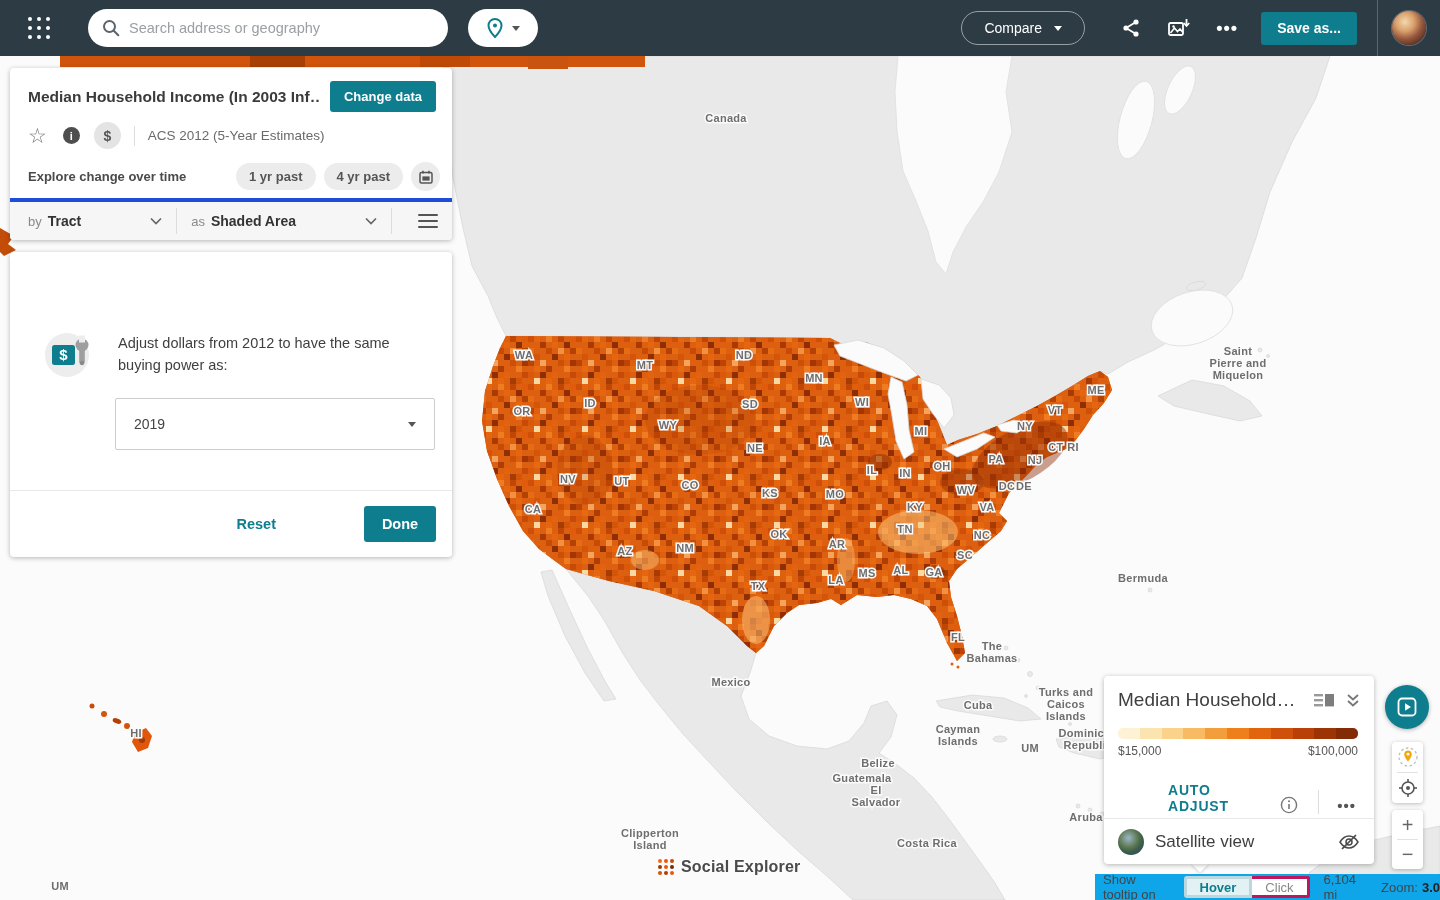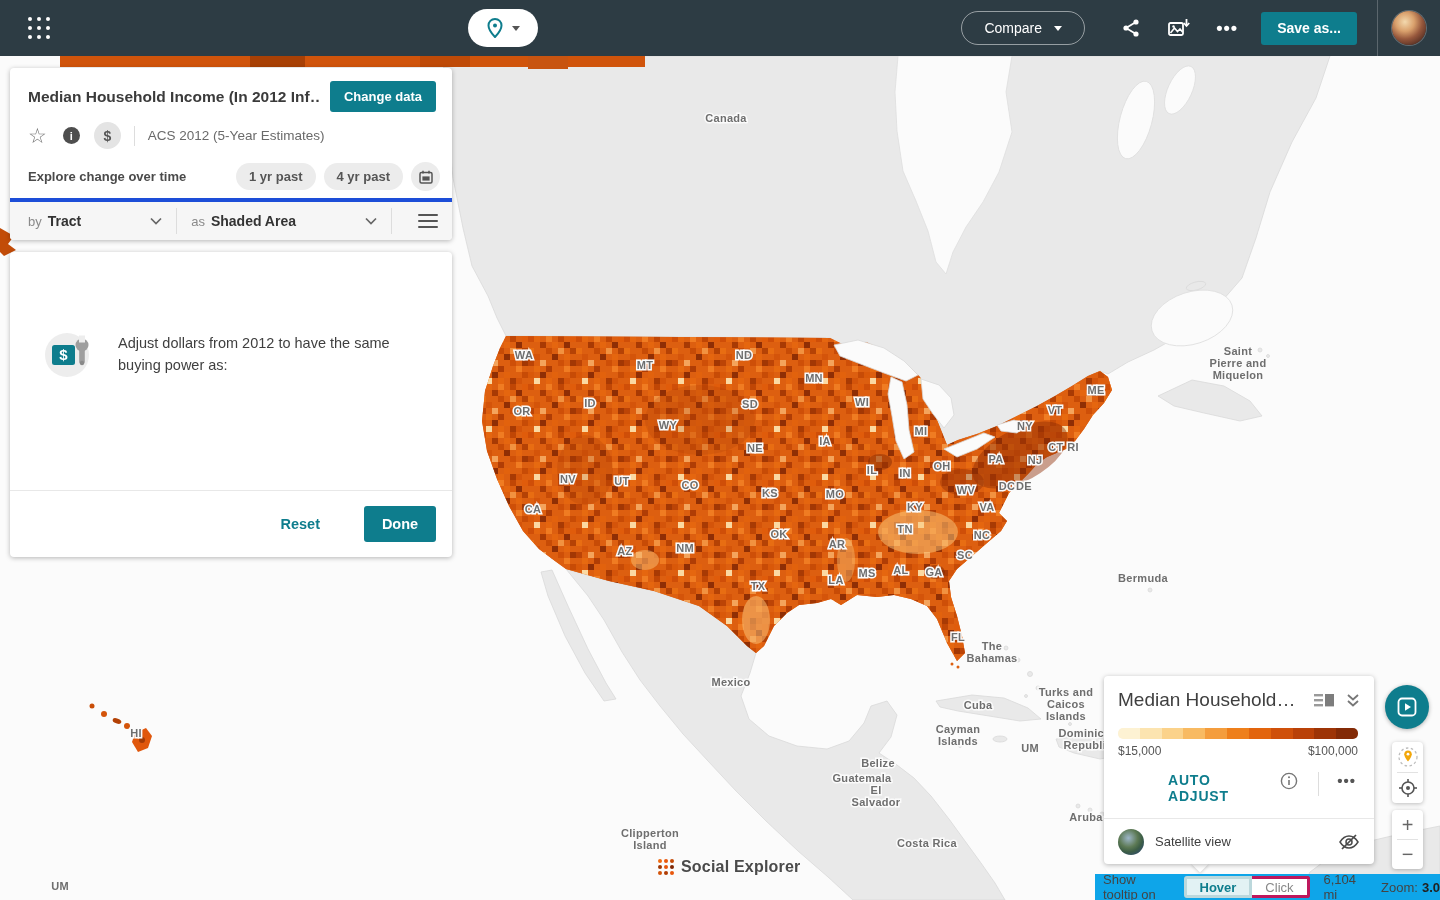--- a/index.html
+++ b/index.html
@@ -65,36 +65,36 @@
   .cpi-head { display:flex; align-items:center; justify-content:space-between; padding:18px 18px 0 20px; }
   .cpi-title { font-size:17px; font-weight:bold; color:#3a3a3a; }
   .cpi-close { font-size:21px; color:#777; cursor:pointer; line-height:1; }
   .cpi-body { position:absolute; left:108px; top:80px; width:295px; font-size:14.5px; color:#3f3f3f; line-height:22px; }
   .cpi-icon { position:absolute; left:34px; top:78px; }
   .cpi-select { position:absolute; left:105px; top:146px; width:320px; height:52px; border:1px solid #ccc; border-radius:2px; display:flex; align-items:center; padding:0 18px; cursor:pointer; background:#fff; }
   .cpi-year { font-size:14px; color:#444; }
   .cpi-select .caret-dark { margin-left:auto; }
   .cpi-footer { position:absolute; left:0; right:0; bottom:0; height:67px; border-top:1px solid #e8e8e8; display:flex; align-items:center; justify-content:flex-end; padding-right:16px; gap:44px; }
   .reset-link { color:#0e7d8d; font-size:14.5px; font-weight:bold; cursor:pointer; }
-  .done-btn { width:72px; height:36px; background:#0e7d8d; border:none; border-radius:3px; color:#fff; font-size:14.5px; font-weight:bold; font-family:inherit; cursor:pointer; }
+  .done-btn { width:72px; height:36px; background:#0e7d8d; border:none; border-radius:3px; color:#fff; font-size:14.5px; font-weight:bold; font-family:inherit; cursor:pointer;margin-left:44px; }
 
   
   #legend-panel { left:1104px; top:676px; width:270px; height:188px; z-index:21; }
   .lg-head { display:flex; align-items:center; padding:13px 14px 0 14px; gap:12px; }
   .lg-title { font-size:19px; color:#3f3f3f; flex:1; white-space:nowrap; overflow:hidden; }
   .lg-gradient { position:absolute; left:14px; top:52px; width:240px; height:11px; border-radius:5px; overflow:hidden; display:flex; }
   .lg-range { position:absolute; left:14px; right:16px; top:68px; display:flex; justify-content:space-between; font-size:12px; color:#555; }
-  .lg-adjust-row { position:absolute; left:0; right:0; top:96px; height:42px; display:flex; align-items:flex-start; padding:0 18px; }
+  .lg-adjust-row { position:absolute; left:0; right:0; top:96px; height:42px; display:flex; align-items:flex-end; padding:0 18px; }
   .auto-adjust { color:#0e7d8d; font-size:14px; font-weight:bold; letter-spacing:.8px; cursor:pointer; margin-left:46px; }
   .lg-info { margin-left:18px; cursor:pointer; display:flex; }
   .lg-vdiv { width:1px; height:24px; background:#ddd; margin-left:20px; }
   .lg-dots { margin-left:18px; color:#555; font-weight:bold; font-size:15px; letter-spacing:1px; cursor:pointer; }
   .lg-sat-row { position:absolute; left:0; right:0; bottom:0; height:46px; border-top:1px solid #e8e8e8; display:flex; align-items:center; padding:0 14px; gap:11px; cursor:pointer; }
   .sat-thumb { width:26px; height:26px; border-radius:50%; background:radial-gradient(circle at 40% 35%, #9db6c9 0%, #5d7a55 40%, #3d5e46 60%, #2e4a6b 85%); }
-  .sat-label { font-size:13px; color:#3f3f3f; flex:1; }
+  .sat-label { font-size:17px; color:#3f3f3f; flex:1; }
   .lg-notch { position:absolute; left:1194px; top:858px; width:12px; height:12px; background:#fff; transform:rotate(45deg); box-shadow:1px 1px 3px rgba(0,0,0,.15); z-index:20; }
 
   
   .play-fab { position:absolute; left:1385px; top:685px; width:44px; height:44px; border-radius:50%; background:#0e7d8d; display:flex; align-items:center; justify-content:center; cursor:pointer; z-index:22; box-shadow:0 1px 4px rgba(0,0,0,.3); }
   .ctl-pill { position:absolute; left:1392px; width:31px; background:#fff; border-radius:4px; box-shadow:0 1px 4px rgba(0,0,0,.25); z-index:22; display:flex; flex-direction:column; align-items:center; }
   #pin-pill { top:742px; height:61px; }
   #zoom-pill { top:810px; height:59px; }
   .ctl-cell { height:30px; width:100%; display:flex; align-items:center; justify-content:center; cursor:pointer; }
   .ctl-div { width:21px; height:1px; background:#e2e2e2; }
   .zoom-glyph { font-size:20px; color:#666; line-height:1; font-weight:normal; }
@@ -317,20 +317,27 @@
       <i></i>
         <i></i>
         <i></i>
         <i></i>
         <i></i>
         <i></i>
         <i></i>
         <i></i>
         <i></i>
     </div>
+    <div class="searchpill">
+      <svg width="18" height="18" viewBox="0 0 18 18">
+        <circle cx="7.5" cy="7.5" r="5.5" fill="none" stroke="#5a646a" stroke-width="2"></circle>
+        <line x1="11.8" y1="11.8" x2="16.3" y2="16.3" stroke="#5a646a" stroke-width="2" stroke-linecap="round"></line>
+      </svg>
+      <input type="text" placeholder="Search address or geography" style="">
+    </div>
     <div class="pinpill">
       <svg width="16" height="20" viewBox="0 0 16 20">
         <path d="M8,1 C4.2,1 1.5,3.8 1.5,7.4 C1.5,12 8,19 8,19 C8,19 14.5,12 14.5,7.4 C14.5,3.8 11.8,1 8,1 Z" fill="none" stroke="#0e7d8d" stroke-width="2"></path>
         <circle cx="8" cy="7.4" r="2" fill="#0e7d8d"></circle>
       </svg>
       <span class="caret-dark"></span>
     </div>
     <div class="hdr-right">
       <div class="compare-btn">
         <span>Compare</span>
@@ -356,21 +363,21 @@
       </div>
       <div class="hdr-icon dots3">•••</div>
       <button class="saveas-btn">Save as...</button>
       <div class="hdr-divider"></div>
       <div class="avatar"></div>
     </div>
   </div>
 
   <div id="data-panel" class="panel">
     <div class="dp-title-row">
-      <div class="dp-title">Median Household Income (In 2012 Inf…</div>
+      <div class="dp-title">Median Household Income (In 2003 Inf…</div>
       <button class="changedata-btn">Change data</button>
     </div>
     <div class="dp-icons-row">
       <span class="star">☆</span>
       <span class="info-dot">i</span>
       <span class="dollar-circ">$</span>
       <span class="v-div"></span>
       <span class="dp-source">ACS 2012 (5-Year Estimates)</span>
     </div>
     <div class="dp-explore-row">
@@ -417,20 +424,24 @@
         <circle cx="23" cy="25" r="22" fill="#ededed"></circle>
         <rect x="8" y="15" width="23" height="20" rx="2.5" fill="#0e7d8d"></rect>
         <text x="19.5" y="30" font-family="Liberation Sans, sans-serif" font-size="15" font-weight="bold" fill="#fff" text-anchor="middle">$</text>
         <circle cx="38" cy="15" r="6.5" fill="#9e9e9e"></circle>
         <rect x="35" y="5.5" width="6" height="7" fill="#ededed"></rect>
         <rect x="35.2" y="17" width="5.6" height="17" rx="2.6" fill="#9e9e9e"></rect>
         <circle cx="38" cy="33" r="2.2" fill="#8a8a8a"></circle>
       </svg>
     </div>
     <div class="cpi-body">Adjust dollars from 2012 to have the same buying power as:</div>
+    <div class="cpi-select">
+      <span class="cpi-year">2019</span>
+      <span class="caret-dark"></span>
+    </div>
     <div class="cpi-footer">
       <span class="reset-link">Reset</span>
       <button class="done-btn">Done</button>
     </div>
   </div>
 
   <div id="legend-panel" class="panel">
     <div class="lg-head">
       <span class="lg-title">Median Household…</span>
       <svg width="20" height="15" viewBox="0 0 20 15">

